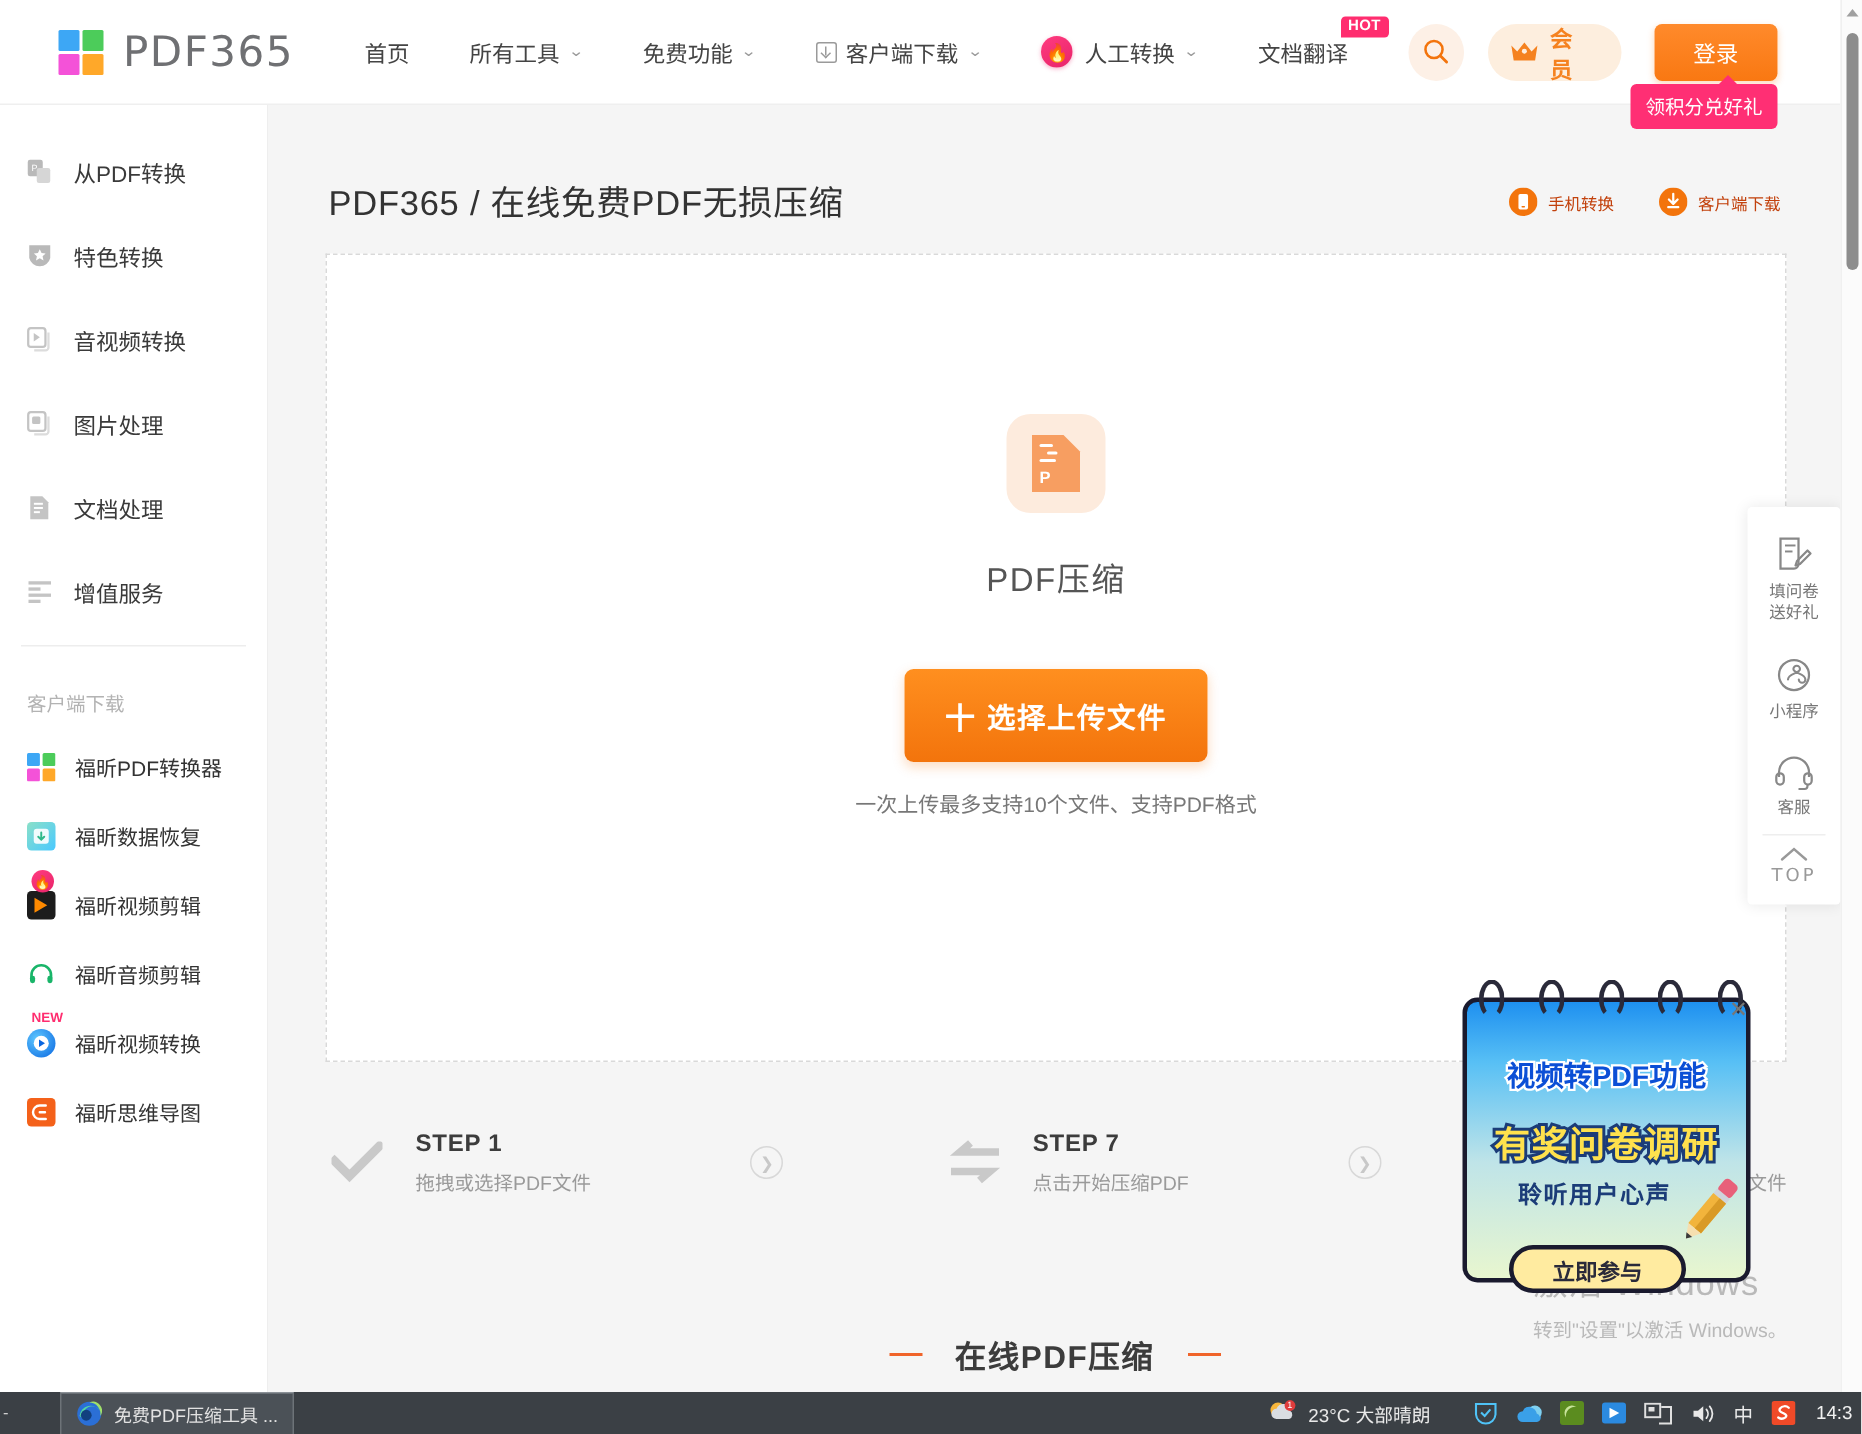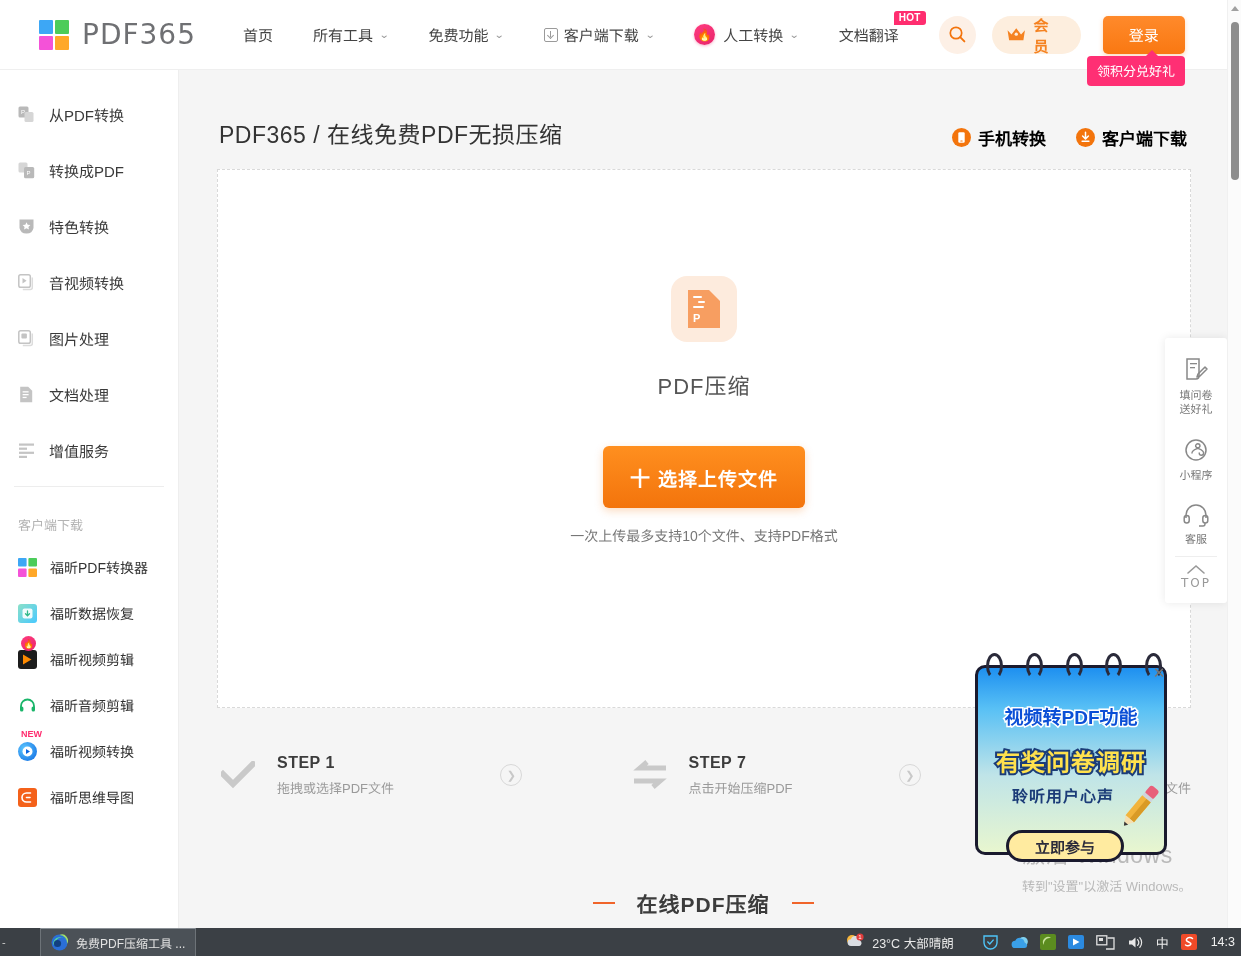--- a/index.html
+++ b/index.html
@@ -80,21 +80,21 @@
   .app-label { font-size:14px; color:#333; font-weight:normal; white-space:nowrap; }
   .mini-badge { font-size:9px; font-weight:bold; color:#ff2d6f; position:absolute; top:-7px; margin-left:3px; }
   .mini-fire { width:15px; height:15px; border-radius:50%; background:linear-gradient(150deg,#ff3b7f,#e8246a);
     display:inline-flex; align-items:center; justify-content:center; color:#fff; font-size:9px; position:absolute; top:-8px; margin-left:3px; }
 
   
   .main { position:absolute; left:179px; top:70px; width:1048px; height:858px; background:#f5f5f5; }
   .page-title { font-size:23px; color:#333; position:absolute; left:40px; top:46px; font-weight:400; letter-spacing:.5px; }
   .top-links { position:absolute; right:40px; top:55px; display:flex; align-items:center; }
   .top-link { display:flex; align-items:center; margin-left:30px; cursor:pointer; }
-  .top-link .tl-label { font-size:17px; color:#000000; margin-left:7px;font-weight:bold; }
+  .top-link .tl-label { font-size:11px; color:#c2410c; margin-left:7px; }
 
   .dropzone {
     position:absolute; left:38px; top:99px; width:974px; height:539px;
     background:#fff; border:1px dashed #d9d9d9;
   }
   .dz-inner { position:absolute; left:0; right:0; top:106px; display:flex; flex-direction:column; align-items:center; }
   .pdf-icon { width:66px; height:66px; border-radius:16px; background:#fdebdd; display:flex; align-items:center; justify-content:center; }
   .dz-title { font-size:22px; color:#555; margin-top:26px; letter-spacing:1px; }
   .upload-btn {
     margin-top:46px; width:202px; height:62px; border-radius:6px;
@@ -248,30 +248,20 @@
         <span class="sico">
           <svg width="17" height="17" viewBox="0 0 17 17">
             <rect x="0.5" y="0.5" width="10" height="11" rx="1.5" fill="#b9b9b9"></rect>
             <text x="3" y="8" font-size="6" fill="#fff" font-family="Liberation Sans">P</text>
             <rect x="6.5" y="6" width="9" height="10" rx="1.5" fill="#d6d6d6"></rect>
           </svg>
         </span>
         <span class="slabel">从PDF转换</span>
       </div>
 
-      <div class="side-item">
-        <span class="sico">
-          <svg width="17" height="17" viewBox="0 0 17 17">
-            <rect x="0.5" y="0.5" width="9" height="10" rx="1.5" fill="#d6d6d6"></rect>
-            <rect x="6" y="5" width="10.2" height="11.2" rx="1.5" fill="#b9b9b9"></rect>
-            <text x="8.5" y="13" font-size="6" fill="#fff" font-family="Liberation Sans">P</text>
-          </svg>
-        </span>
-        <span class="slabel">转换成PDF</span>
-      </div>
 
       <div class="side-item">
         <span class="sico">
           <svg width="17" height="17" viewBox="0 0 17 17">
             <path d="M1.5 1.5 h14 v8.5 a7 7 0 0 1 -7 5.5 a7 7 0 0 1 -7 -5.5 z" fill="#b9b9b9"></path>
             <path d="M8.5 4.2 l1.2 2.5 l2.7 .3 l-2 1.9 l.6 2.7 l-2.5-1.4 l-2.5 1.4 l.6-2.7 l-2-1.9 l2.7-.3 z" fill="#fff"></path>
           </svg>
         </span>
         <span class="slabel">特色转换</span>
       </div>

